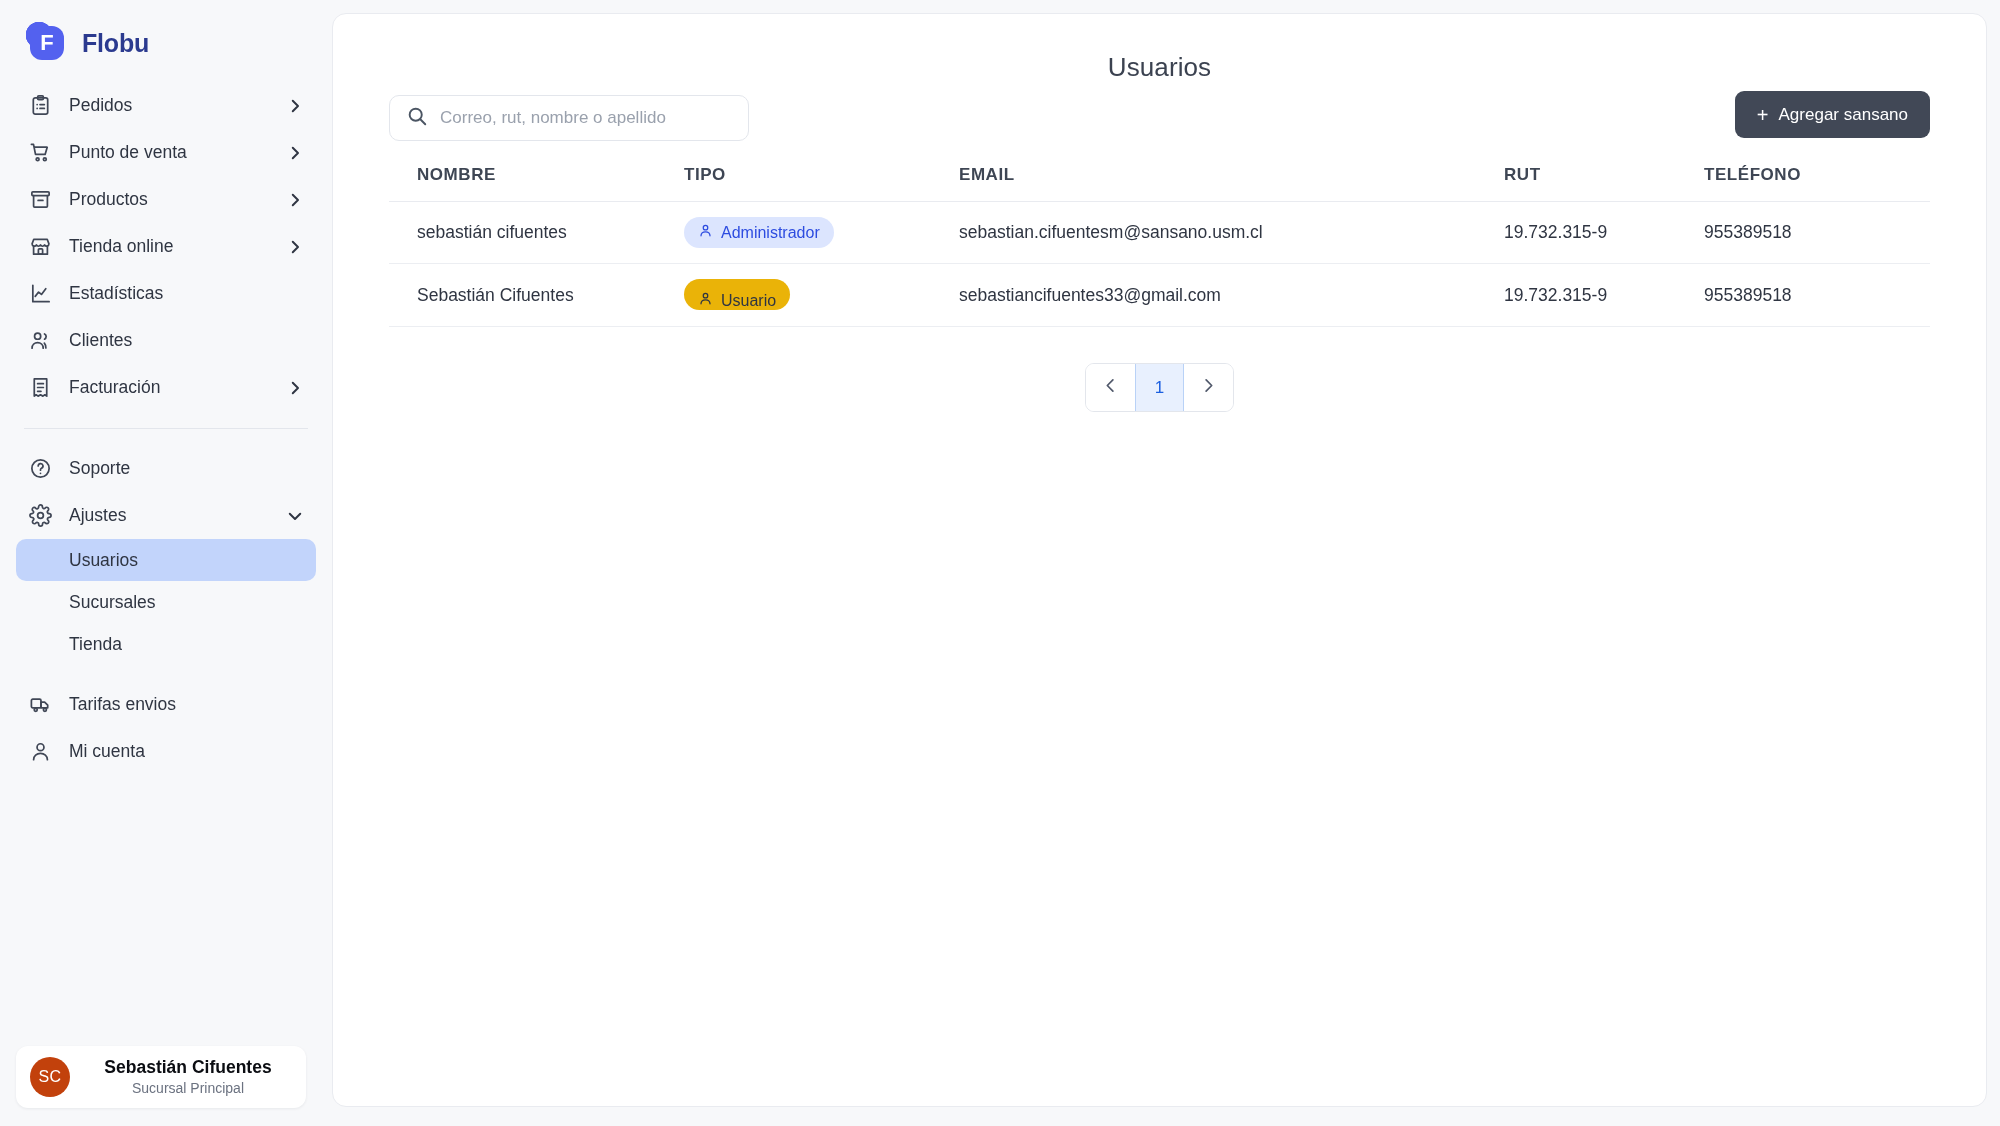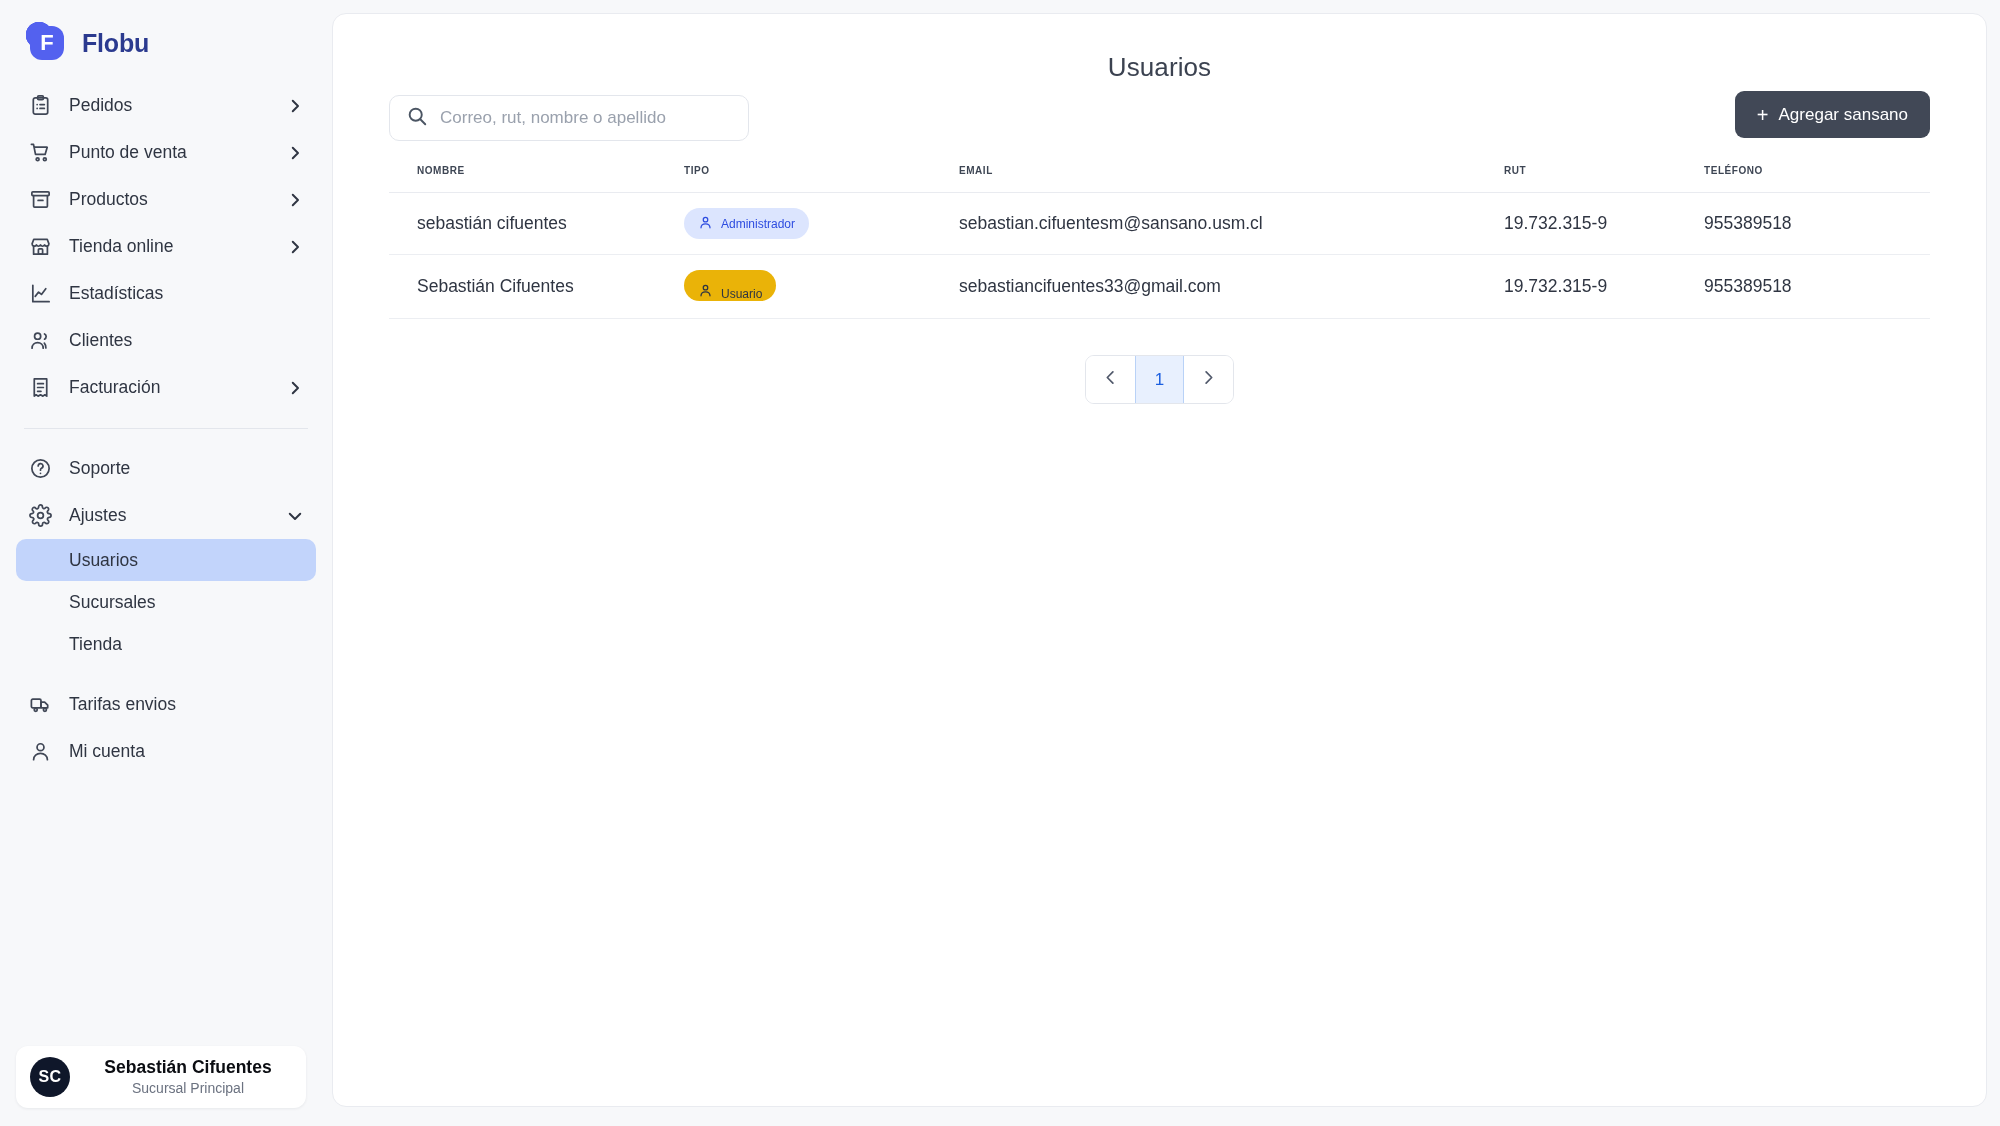--- a/index.html
+++ b/index.html
@@ -65,23 +65,23 @@
   .divider { height: 1px; background: #e3e6ec; margin: 17px 24px 16px 24px; }
   .gap-block { height: 16px; }
 
   .user-card {
     position: absolute; left: 16px; bottom: 18px; width: 290px; height: 62px;
     background: #ffffff; border-radius: 12px;
     display: flex; align-items: center; gap: 14px; padding: 0 14px;
     box-shadow: 0 1px 3px rgba(16,24,40,0.07);
   }
   .avatar {
-    width: 40px; height: 40px; border-radius: 50%; background: #0f172a;
+    width: 40px; height: 40px; border-radius: 50%; background: #c2410c;
     color: #fff; display: flex; align-items: center; justify-content: center;
-    font-size: 16px; font-weight: 700; letter-spacing: 0.3px; flex: 0 0 40px;
+    font-size: 16px; font-weight: 400; letter-spacing: 0.3px; flex: 0 0 40px;
   }
   .user-meta { display: flex; flex-direction: column; align-items: center; flex: 1; }
   .user-name { font-size: 17.5px; font-weight: 700; color: #0b0d12; line-height: 1.25; }
   .user-branch { font-size: 14px; color: #6b7280; line-height: 1.3; }
 
   
   .panel {
     position: absolute; left: 332px; top: 13px;
     width: 1655px; height: 1094px;
     background: #ffffff;
@@ -114,38 +114,38 @@
     position: absolute; right: 0; top: 6px;
     height: 47px; background: #414856; color: #ffffff;
     border: 0; border-radius: 9px; padding: 0 22px;
     font-size: 17px; font-family: "Liberation Sans", sans-serif;
     display: flex; align-items: center; gap: 10px; cursor: pointer;
   }
   .add-btn .plus { font-size: 20px; line-height: 1; font-weight: 400; }
 
   table.users { width: 100%; border-collapse: collapse; margin-top: 14px; }
   table.users th {
-    text-align: left; font-size: 10px; font-weight: 700; color: #3e4654;
+    text-align: left; font-size: 17px; font-weight: 700; color: #3e4654;
     letter-spacing: 0.55px; padding: 0 0 16px 0;
   }
   table.users thead tr { border-bottom: 1px solid #e9ebf0; }
   table.users td {
     font-size: 17.5px; color: #2f3542; padding: 15px 0;
     border-bottom: 1px solid #eceef2; vertical-align: middle;
   }
   .col-nombre { width: 295px; padding-left: 28px !important; }
   .col-tipo   { width: 275px; margin-top: 32px; }
   .col-email  { width: 545px; }
   .col-rut    { width: 200px; }
   .col-tel    { width: auto; }
 
   .badge {
     display: inline-flex; align-items: center; gap: 8px;
     height: 31px; border-radius: 16px; padding: 0 14px;
-    font-size: 12px; white-space: nowrap;
+    font-size: 16px; white-space: nowrap;
   }
   .badge.admin { background: #dce5fe; color: #2d4ce0; }
   .badge.user  { background: #eab308; color: #2f3542; align-items: flex-end; }
   .badge svg { flex: 0 0 15px; }
 
   .pagination {
     display: flex; justify-content: center; margin-top: 36px;
   }
   .pager {
     display: flex; border: 1px solid #e3e6ec; border-radius: 9px; overflow: hidden;

